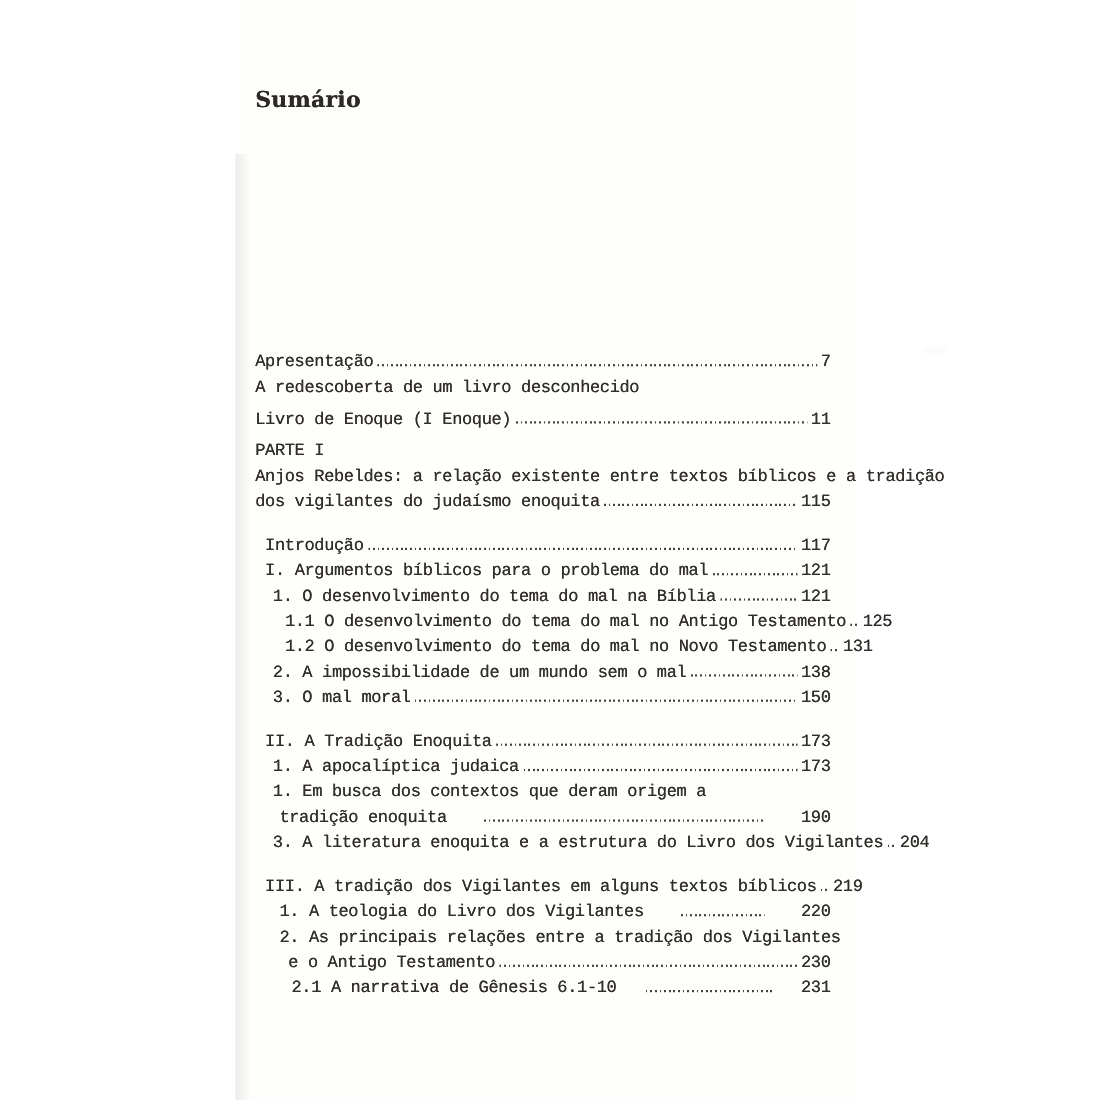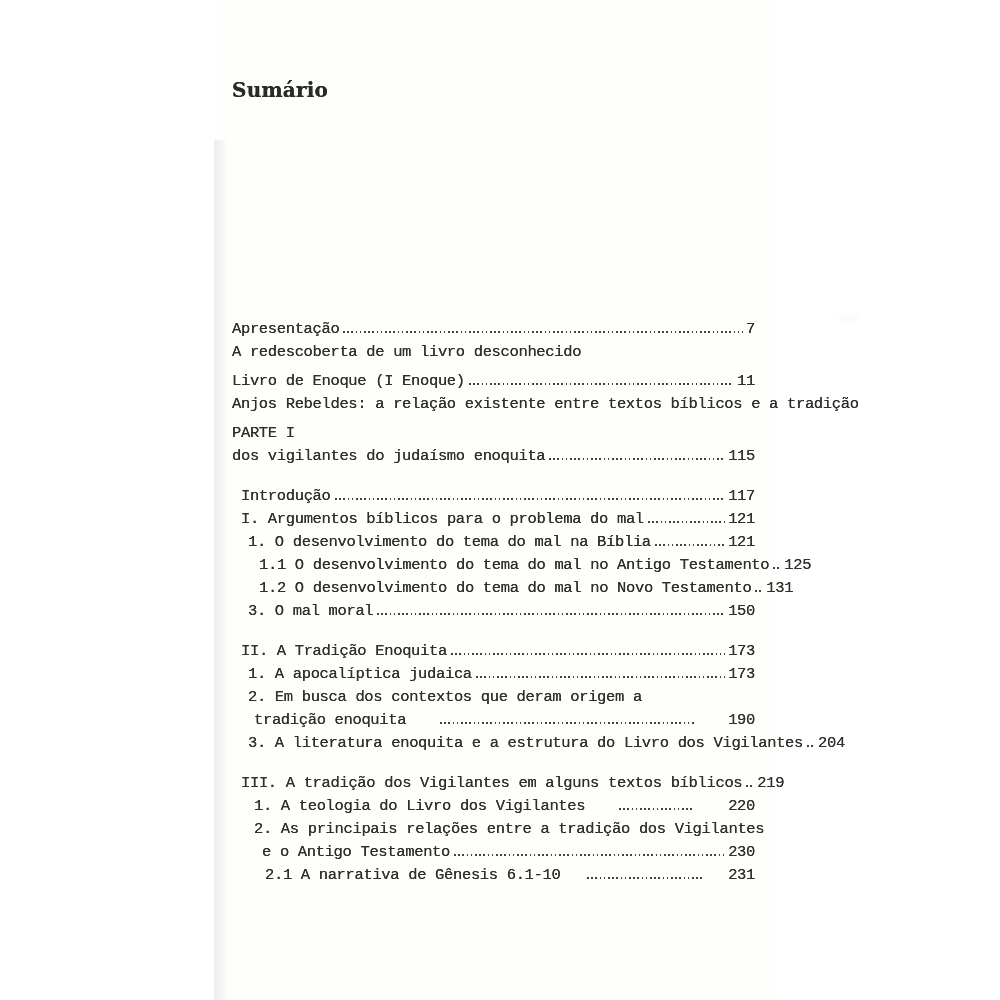--- a/index.html
+++ b/index.html
@@ -131,29 +131,29 @@
       <div class="toc-row i0">
         <span class="t">A redescoberta de um livro desconhecido</span>
       </div>
 
       <div class="toc-row i0 gap-lg">
         <span class="t">Livro de Enoque (I Enoque)</span>
         <span class="leader"></span>
         <span class="pg">11</span>
       </div>
 
-      <div class="toc-row i0">
-        <span class="t">Anjos Rebeldes: a relação existente entre textos bíblicos e a tradição</span>
-      </div>
-
       <div class="toc-row i0 gap-lg">
         <span class="t">PARTE I</span>
       </div>
 
       <div class="toc-row i0">
+        <span class="t">Anjos Rebeldes: a relação existente entre textos bíblicos e a tradição</span>
+      </div>
+
+      <div class="toc-row i0">
         <span class="t">dos vigilantes do judaísmo enoquita</span>
         <span class="leader"></span>
         <span class="pg">115</span>
       </div>
 
       <div class="toc-row i1 gap-sm">
         <span class="t">Introdução</span>
         <span class="leader"></span>
         <span class="pg">117</span>
       </div>
@@ -175,41 +175,46 @@
         <span class="leader"></span>
         <span class="pg">125</span>
       </div>
 
       <div class="toc-row i3">
         <span class="t">1.2 O desenvolvimento do tema do mal no Novo Testamento</span>
         <span class="leader"></span>
         <span class="pg">131</span>
       </div>
 
+      <div class="toc-row i2">
+        <span class="t">2. A impossibilidade de um mundo sem o mal</span>
+        <span class="leader"></span>
+        <span class="pg">138</span>
+      </div>
 
       <div class="toc-row i2">
         <span class="t">3. O mal moral</span>
         <span class="leader"></span>
         <span class="pg">150</span>
       </div>
 
       <div class="toc-row i1 gap-sm">
         <span class="t">II. A Tradição Enoquita</span>
         <span class="leader"></span>
         <span class="pg">173</span>
       </div>
 
       <div class="toc-row i2">
         <span class="t">1. A apocalíptica judaica</span>
         <span class="leader"></span>
         <span class="pg">173</span>
       </div>
 
       <div class="toc-row i2">
-        <span class="t">2. Em busca dos contextos que deram origem a</span>
+        <span class="t">1. Em busca dos contextos que deram origem a</span>
       </div>
 
       <div class="toc-row i2c">
         <span class="t">tradição enoquita</span>
         <span class="leader"></span>
         <span class="pg">190</span>
       </div>
 
       <div class="toc-row i2">
         <span class="t">3. A literatura enoquita e a estrutura do Livro dos Vigilantes</span>

